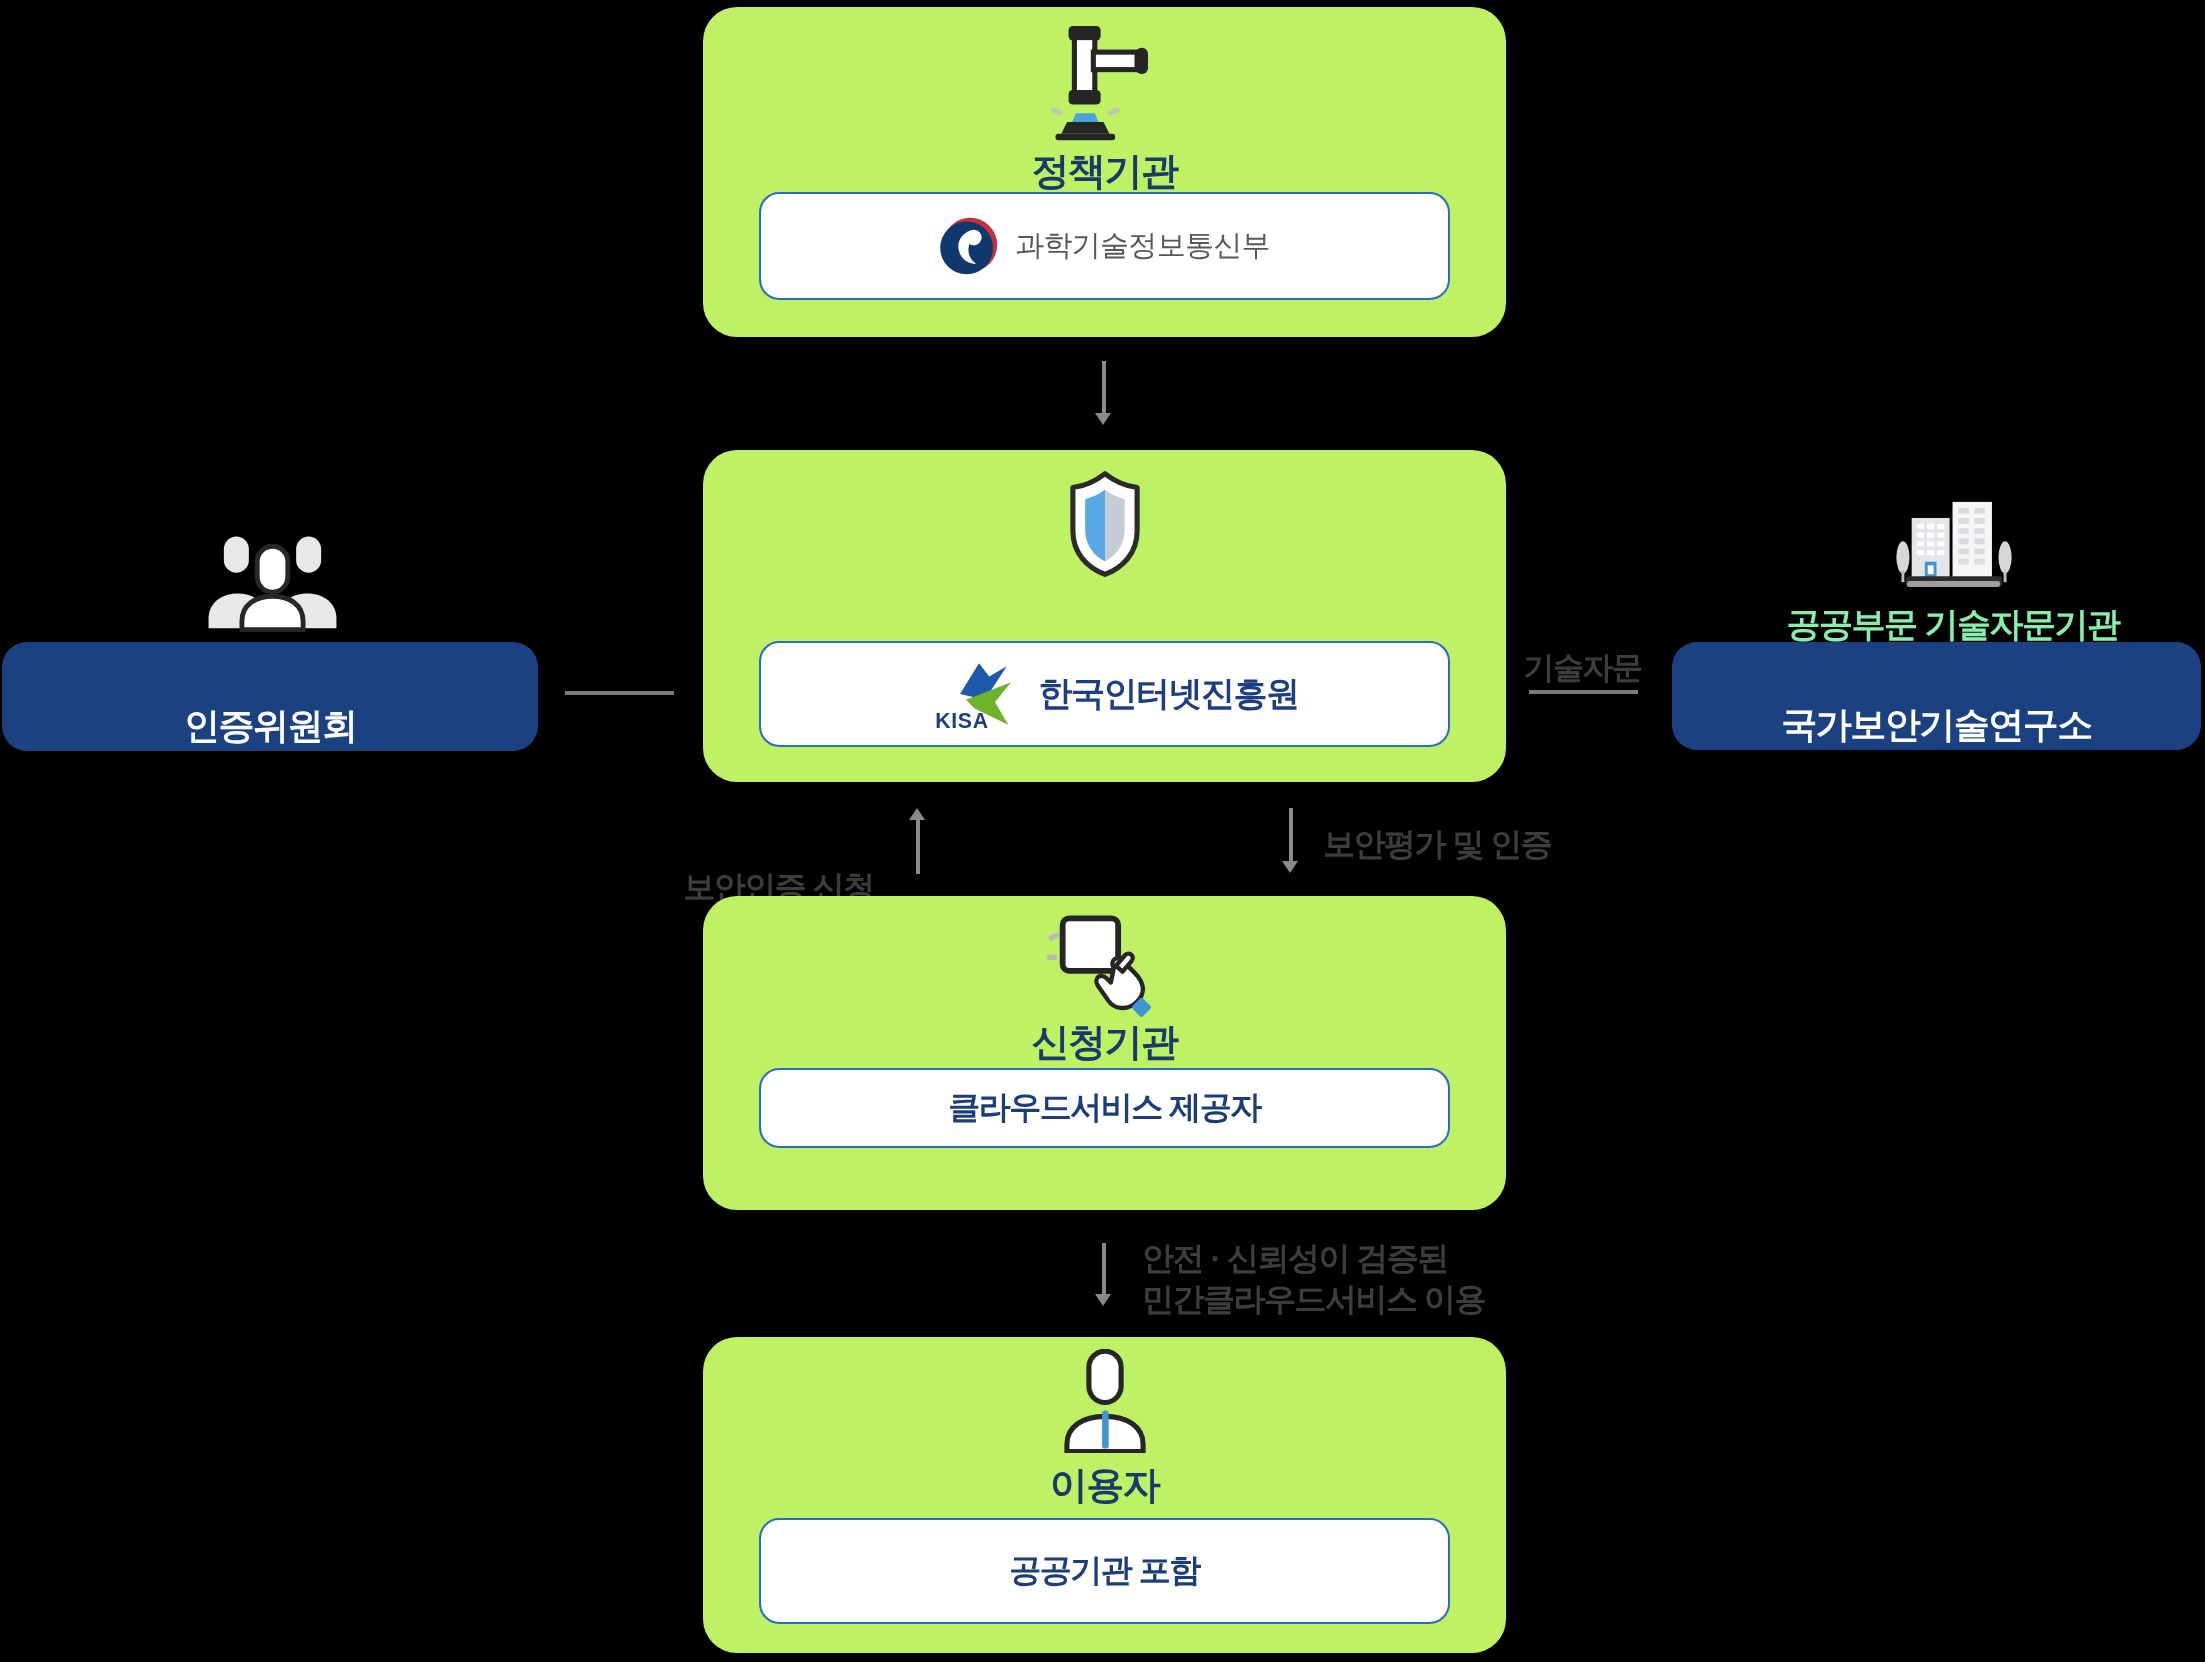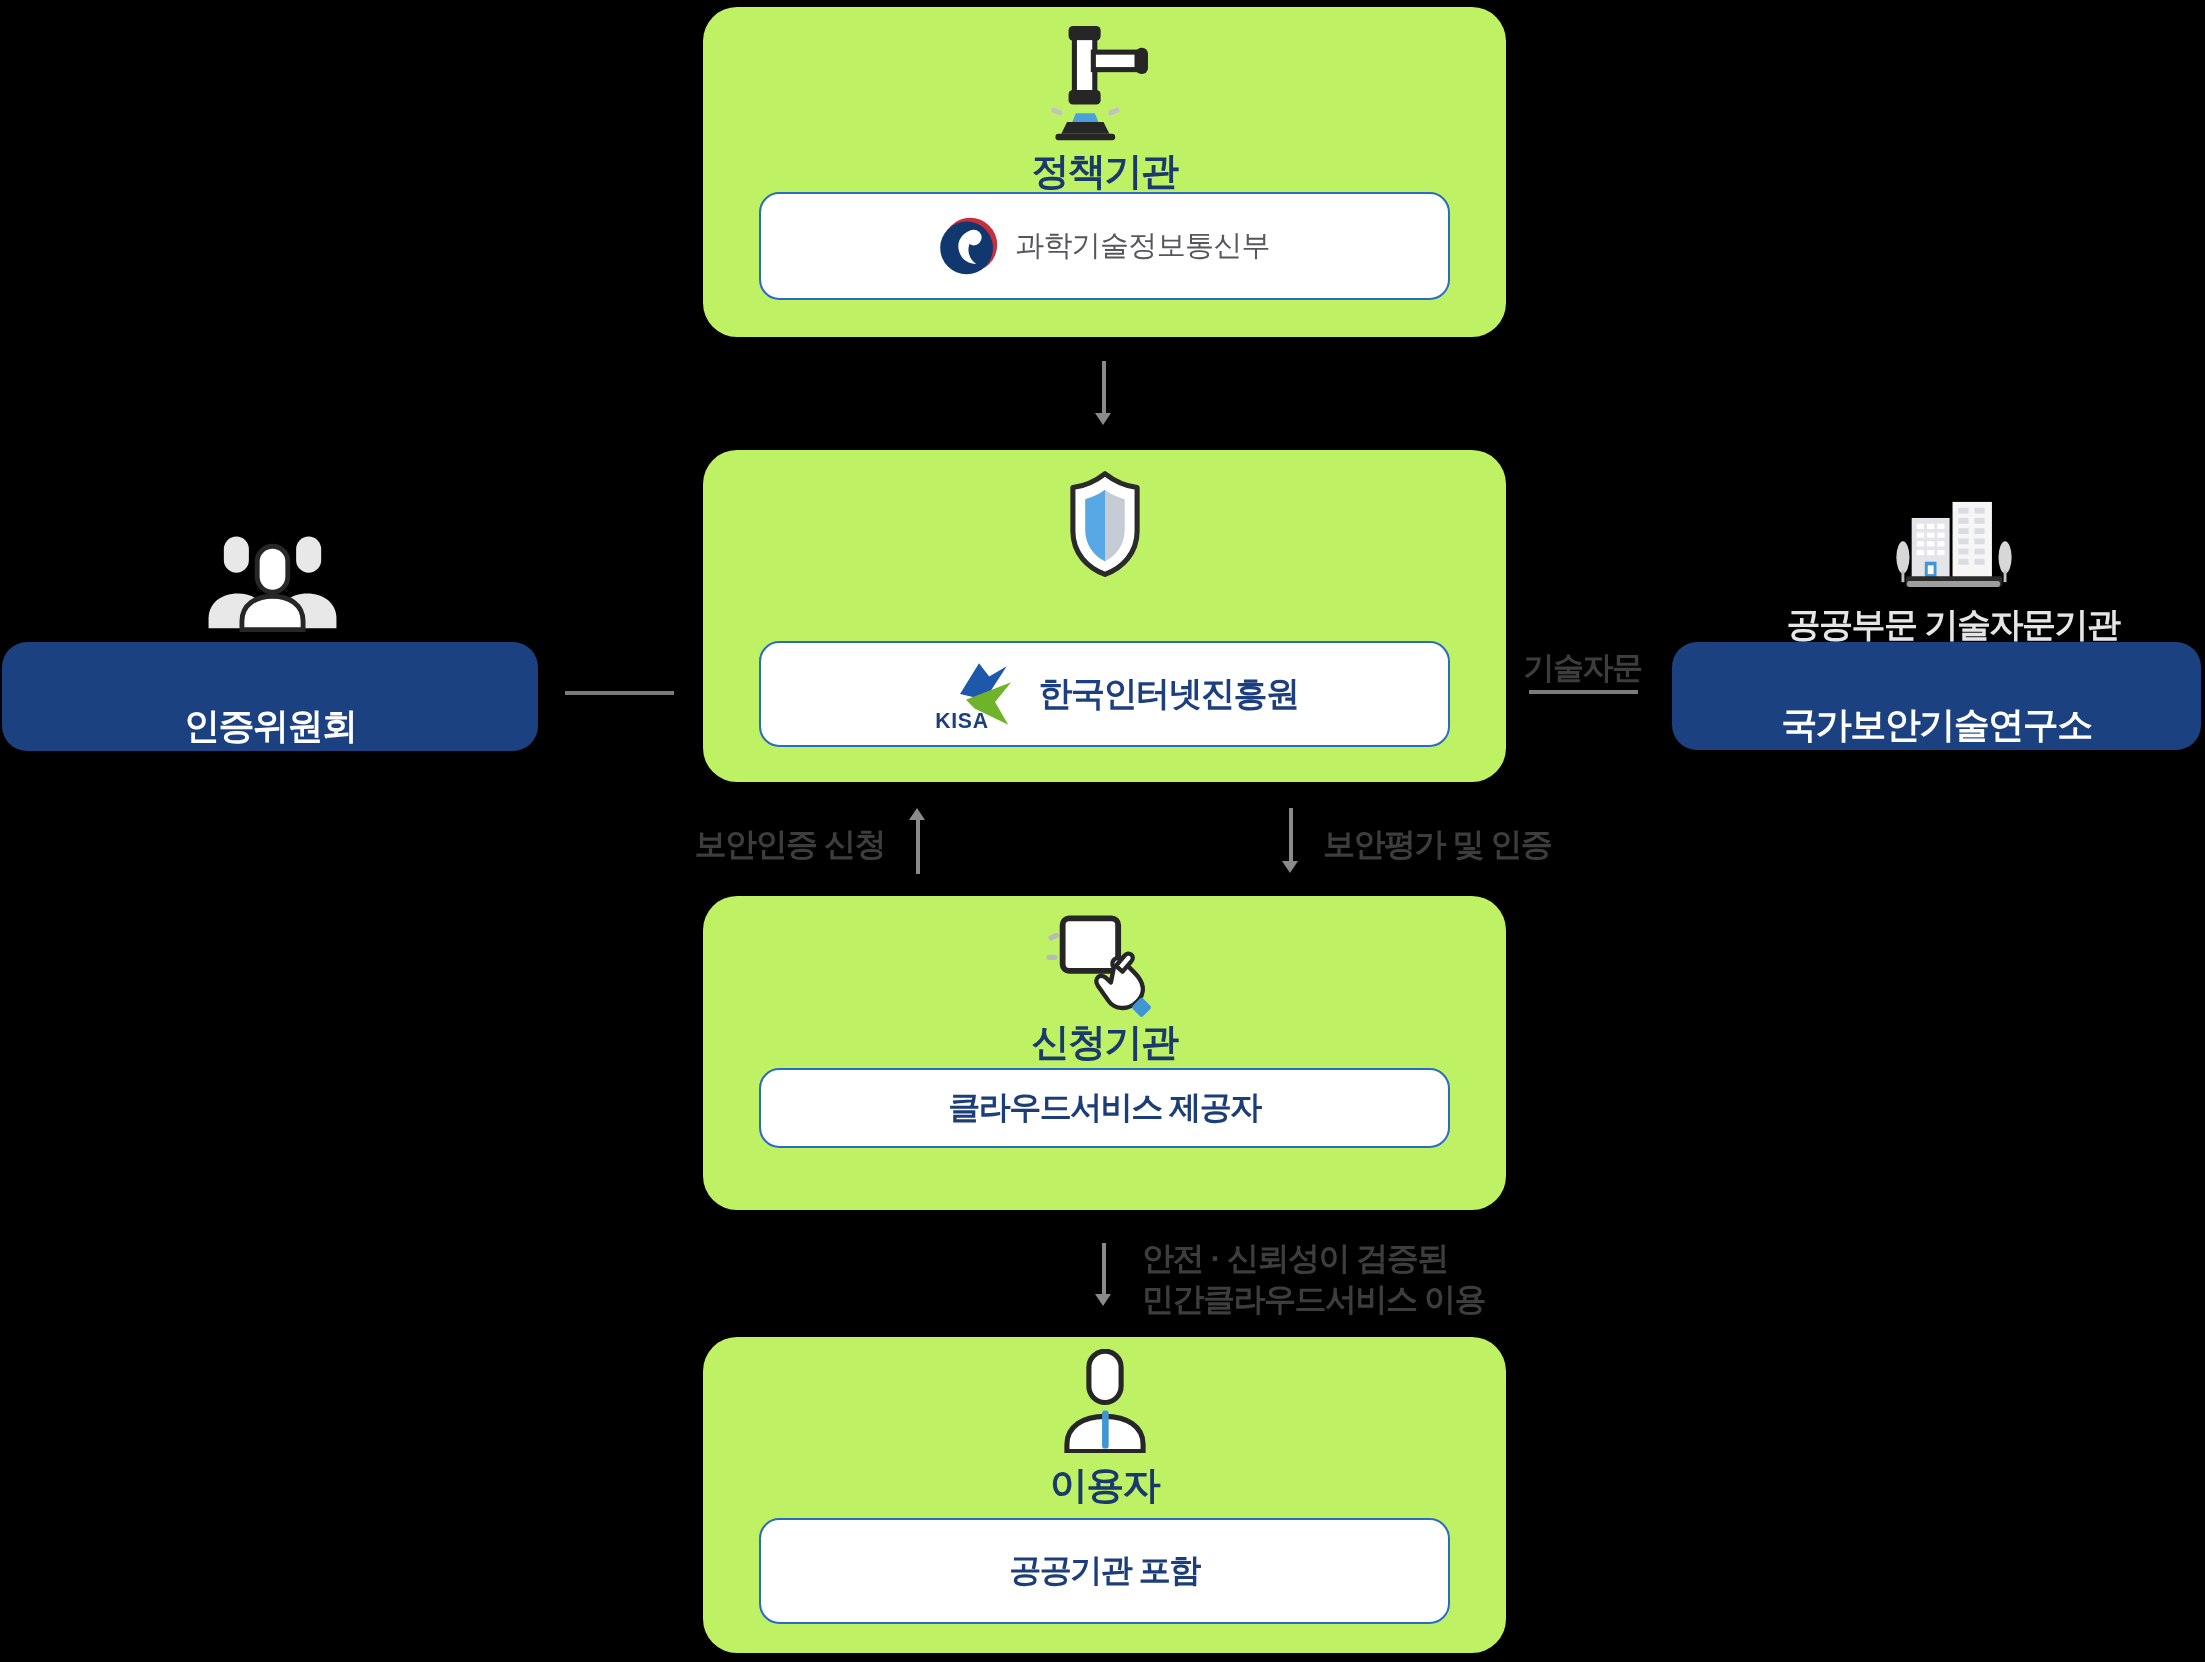--- a/index.html
+++ b/index.html
@@ -49,21 +49,21 @@
     display:flex;align-items:flex-end;justify-content:center;
     color:#fff;font-size:36px;font-weight:700;letter-spacing:-1.5px;}
   #committee-pill{left:2.2px;top:642px;width:536px;height:109px;}
   #advisory-pill{left:1672px;top:642px;width:529px;height:108px;}
 
   
   #people-icon{left:203px;top:530px;}
   #building-icon{left:1894px;top:499px;}
   #building-underline{left:1907px;top:581px;width:93px;height:5.8px;background:#9e9e9e;border-radius:2.2px;}
   #advisory-label{left:1734px;top:602px;width:438px;text-align:center;
-    font-size:34px;font-weight:700;color:#e5e5e5;letter-spacing:-1.5px;}
+    font-size:34px;font-weight:700;color:#86efac;letter-spacing:-1.5px;}
   #relation-label{left:1517px;top:647px;width:131px;text-align:center;
     font-size:31px;font-weight:600;color:#3d3d3d;letter-spacing:-1.5px;}
 
   
   .hline{position:absolute;height:3.6px;background:#7b7b7b;}
   #link-left{left:565px;top:691px;width:109px;}
   #link-right{left:1529px;top:690px;width:109px;}
 
   .vline{position:absolute;width:3.6px;background:#8a8a8a;}
   .head-down{position:absolute;width:0;height:0;
@@ -75,21 +75,21 @@
   #arrow1-line{left:1102px;top:361px;height:53px;}
   #arrow1-head{left:1095px;top:413px;}
   #arrow2-head{left:909px;top:808px;}
   #arrow2-line{left:916px;top:820px;height:54px;}
   #arrow3-line{left:1289px;top:808px;height:53px;}
   #arrow3-head{left:1282px;top:861px;}
   #arrow4-line{left:1102px;top:1243px;height:51px;}
   #arrow4-head{left:1095px;top:1294px;}
 
   .flow-label{position:absolute;font-size:32px;font-weight:600;color:#3d3d3d;letter-spacing:-1.5px;}
-  #label-apply{left:672px;top:823px;width:213px;text-align:right;}
+  #label-apply{left:672px;top:866px;width:213px;text-align:center;}
   #label-assess{left:1323px;top:823px;}
   #label-use{left:1142px;top:1238px;line-height:41px;}
 </style>
 </head>
 <body>
 
 <section class="card" id="card-policy">
   <span class="icon-wrap">
     <svg width="117" height="118" viewBox="0 0 160 162">
       <rect x="30" y="4" width="44" height="20" rx="6" fill="#262626"></rect>

